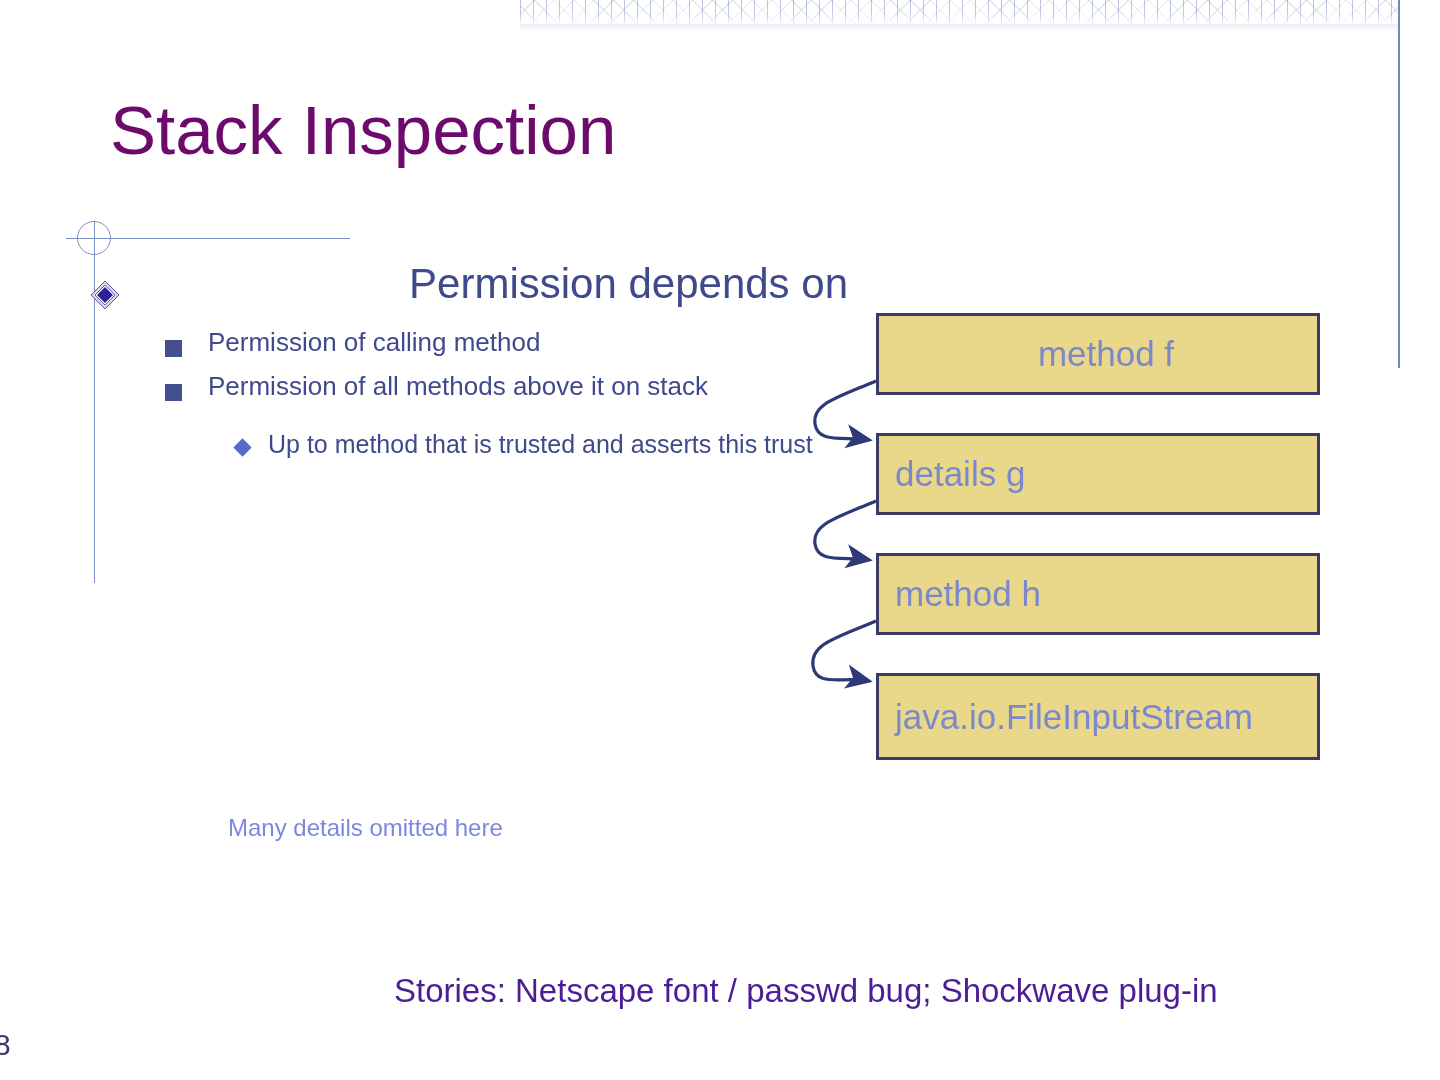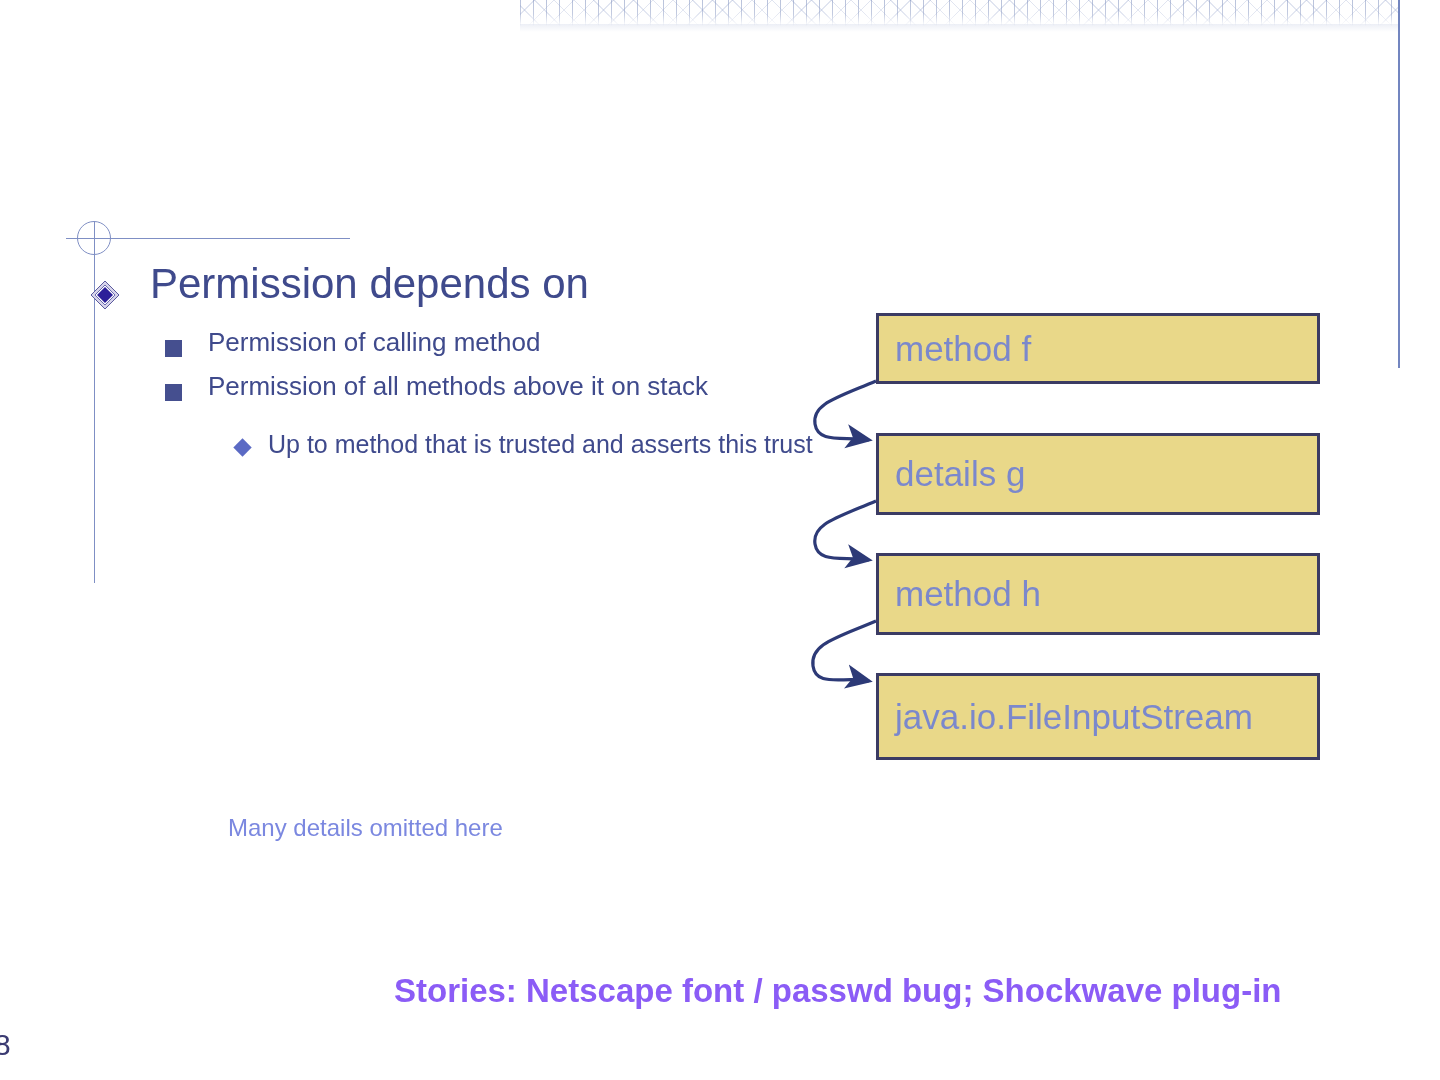--- a/index.html
+++ b/index.html
@@ -106,20 +106,21 @@
     top: 262px;
     width: 760px;
   }
   .lvl1 {
     position: relative;
     padding-left: 62px;
     font-size: 42px;
     line-height: 1.06;
     color: #3f4a8c;
     margin-bottom: 20px;
+    text-align: right;
   }
   .lvl1 .marker {
     position: absolute;
     left: 2px;
     top: 12px;
     width: 30px;
     height: 30px;
   }
   .lvl2 {
     position: relative;
@@ -162,21 +163,21 @@
     width: 444px;
     background: #e9d889;
     border: 3px solid #3b3b63;
     box-sizing: border-box;
     color: #7b88cc;
     font-size: 35px;
     display: flex;
     align-items: center;
     padding-left: 16px;
   }
-  #box-f { top: 313px; height: 71px; }
+  #box-f { top: 313px; height: 82px; justify-content: center; }
   #box-g { top: 433px; height: 82px; }
   #box-h { top: 553px; height: 82px; }
   #box-fis { top: 673px; height: 87px; }
 
   
   #arrows {
     position: absolute;
     left: 0;
     top: 0;
     width: 1440px;
@@ -191,42 +192,42 @@
     top: 814px;
     font-size: 24px;
     color: #7b88e0;
     white-space: nowrap;
   }
   #note-stories {
     position: absolute;
     left: 394px;
     top: 972px;
     font-size: 33px;
-    color: #8b5cf6;
+    color: #4c1d95;
     white-space: nowrap;
-    font-weight: bold;
   }
   #page-number {
     position: absolute;
     left: -6px;
     top: 1028px;
     font-size: 30px;
     color: #3b3b72;
   }
 </style>
 </head>
 <body>
 
 <div id="slide">
 
   <div id="hatch-band"></div>
   <div id="hatch-fade"></div>
 
   <div id="right-rule"></div>
 
+  <div id="title">Stack Inspection</div>
 
   <div id="deco-hline"></div>
   <div id="deco-circle"></div>
   <div id="deco-vline"></div>
 
   <div id="bullets">
 
     <div class="lvl1">
       <span class="marker">
         <svg width="30" height="30" viewBox="0 0 30 30">

